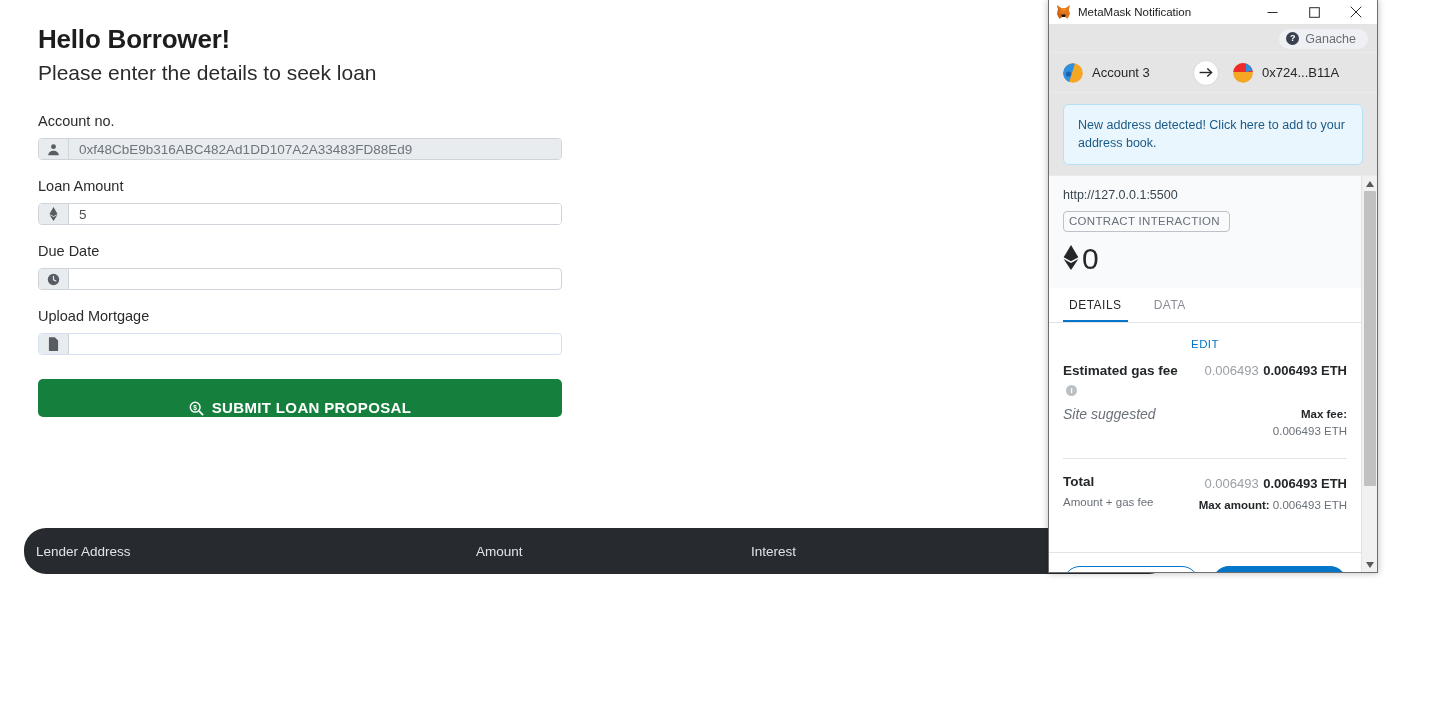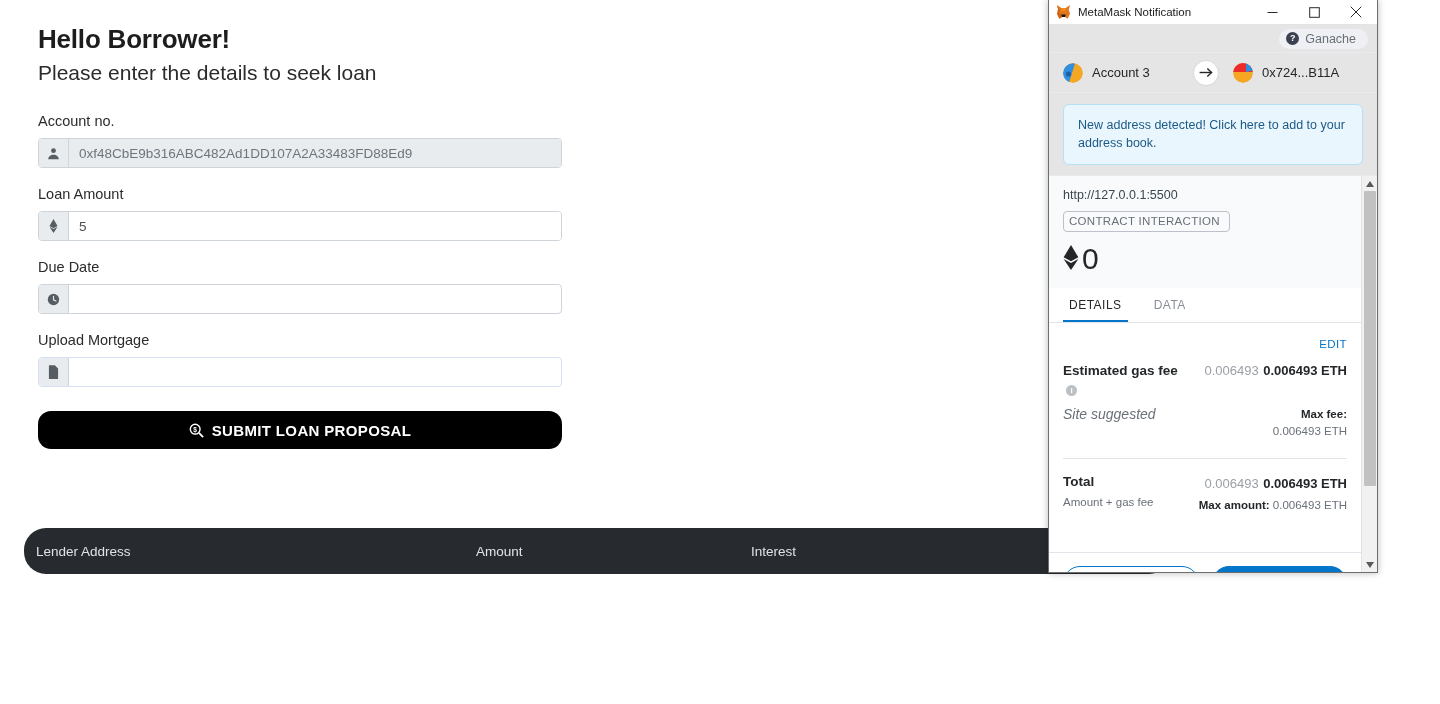--- a/index.html
+++ b/index.html
@@ -39,21 +39,21 @@
   .field-label {
     font-size: 14.5px;
     color: #2b2b2b;
     margin: 0 0 9px 0;
   }
   .field-group { margin-bottom: 18px; }
 
   .input-row {
     display: flex;
     width: 524px;
-    height: 30px;
+    height: 22px;
     border: 1px solid #ced4da;
     border-radius: 4px;
     overflow: hidden;
     background: #fff;
   }
   .input-addon {
     width: 30px;
     background: #e9ecef;
     border-right: 1px solid #ced4da;
     display: flex;
@@ -86,29 +86,29 @@
 
   .cal-btn {
     display: flex; align-items: center; justify-content: center;
     width: 16px; height: 18px; cursor: pointer;
   }
 
   .submit-btn {
     margin-top: 24px;
     width: 524px;
     height: 38px;
-    background: #000000;
+    background: #15803d;
     border: none;
-    border-radius: 13px;
+    border-radius: 5px;
     color: #fff;
     font-size: 15px;
     font-weight: bold;
     letter-spacing: 0.35px;
     display: flex;
-    align-items: center;
+    align-items: flex-end;
     justify-content: center;
     gap: 8px;
     cursor: pointer;
     font-family: "Liberation Sans", sans-serif;
   }
   .submit-btn svg { display:block; }
 
   
   .table-head {
     position: absolute;
@@ -289,21 +289,21 @@
     letter-spacing: 0.5px;
     color: #8a8f96;
     padding: 10px 6px 8px 6px;
     margin-right: 20px;
     cursor: pointer;
     border-bottom: 2px solid transparent;
   }
   .mm-tab.active { color: #24272a; border-bottom-color: #0376c9; }
 
   .mm-details { padding: 0 14px; flex: 1; min-height: 0; }
-  .mm-edit-row { text-align: right; padding: 11px 0 3px 0; }
+  .mm-edit-row { text-align: center; padding: 11px 0 3px 0; }
   .mm-edit {
     font-size: 11.5px;
     color: #0376c9;
     letter-spacing: 0.4px;
     cursor: pointer;
   }
   .mm-fee-row {
     display: flex;
     justify-content: space-between;
     align-items: flex-start;

